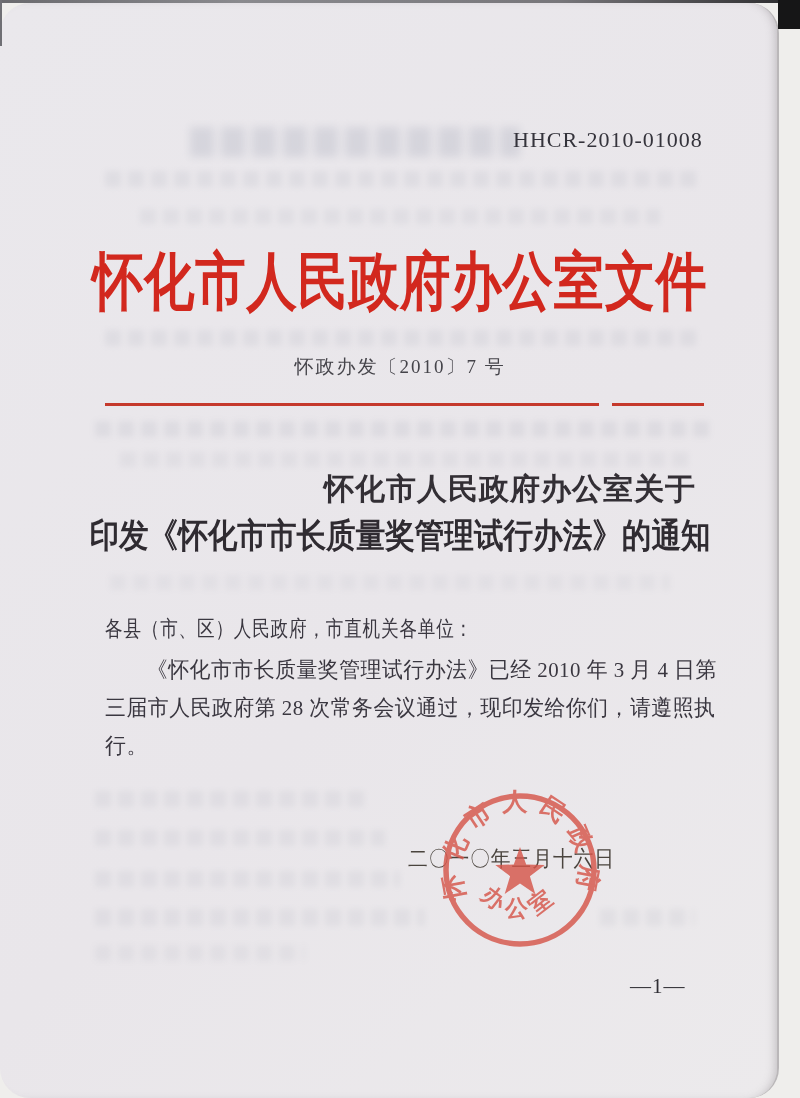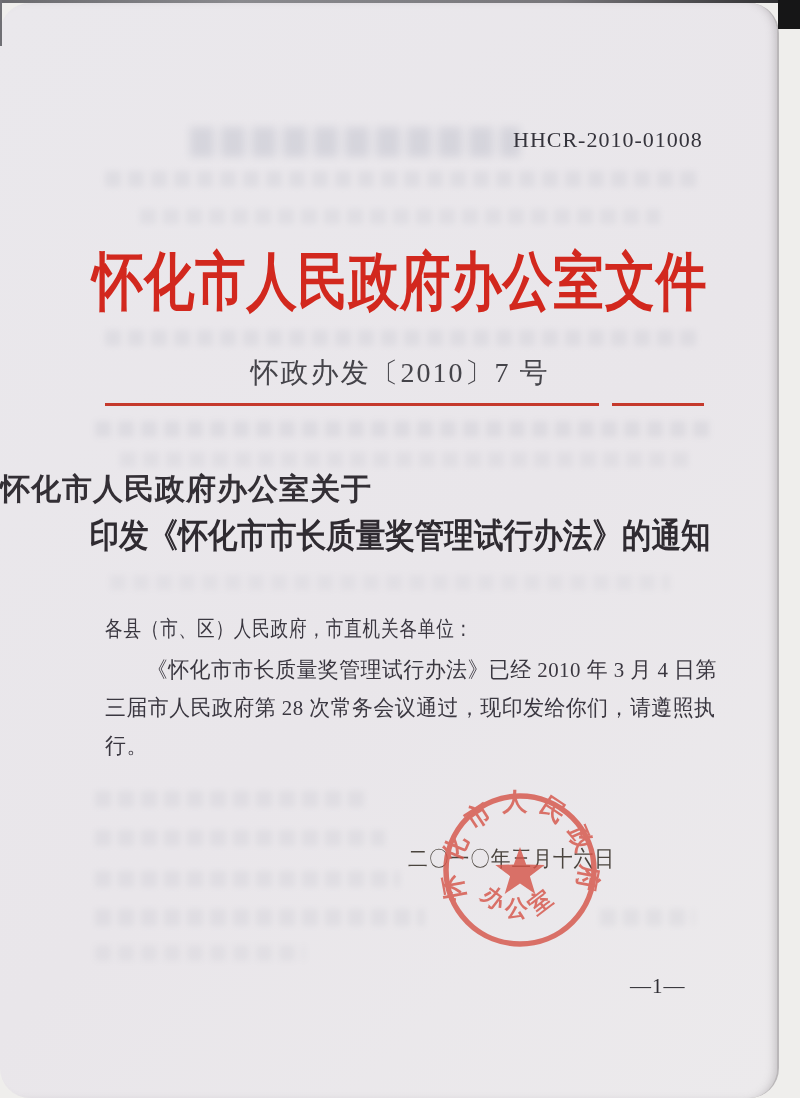--- a/index.html
+++ b/index.html
@@ -19,26 +19,26 @@
     box-shadow:inset -6px 0 8px -4px rgba(120,115,120,.35);
     border-radius:30px;
   }
   .txt{position:absolute;color:#3a3740;white-space:nowrap;}
   .ref-code{left:513px;top:124px;font-size:22px;letter-spacing:1px;color:#34333b;}
   .red-header{
     left:0;top:236px;width:800px;text-align:center;
     font-size:63px;font-weight:bold;color:#d2281e;
     transform:scaleX(.80);transform-origin:50% 50%;letter-spacing:1px;
   }
-  .doc-number{left:0;top:351px;width:800px;text-align:center;font-size:28px;
+  .doc-number{left:0;top:351px;width:800px;text-align:center;font-size:19px;
     color:#45444a;letter-spacing:2px;}
   .red-rule{position:absolute;top:400px;height:2.5px;background:#c5392c;}
   .red-rule.seg1{left:105px;width:494px;}
   .red-rule.seg2{left:612px;width:92px;}
-  .notice-title-1{left:0;top:466px;width:696px;text-align:left;
+  .notice-title-1{left:0;top:466px;width:696px;text-align:right;
     font-size:30px;font-weight:bold;color:#332f35;letter-spacing:1px;}
   .notice-title-2{left:0;top:510px;width:800px;text-align:center;
     font-size:34px;font-weight:bold;color:#2f2b31;
     transform:scaleX(.87);transform-origin:50% 50%;}
   .salutation{left:105px;top:611px;font-size:22px;
     transform:scaleX(.80);transform-origin:0 0;letter-spacing:1px;}
   .body-line{left:105px;font-size:22px;letter-spacing:.5px;
     transform:scaleX(.95);transform-origin:0 0;}
   .body-line.l1{top:652px;text-indent:44px;}
   .body-line.l2{top:690px;}

